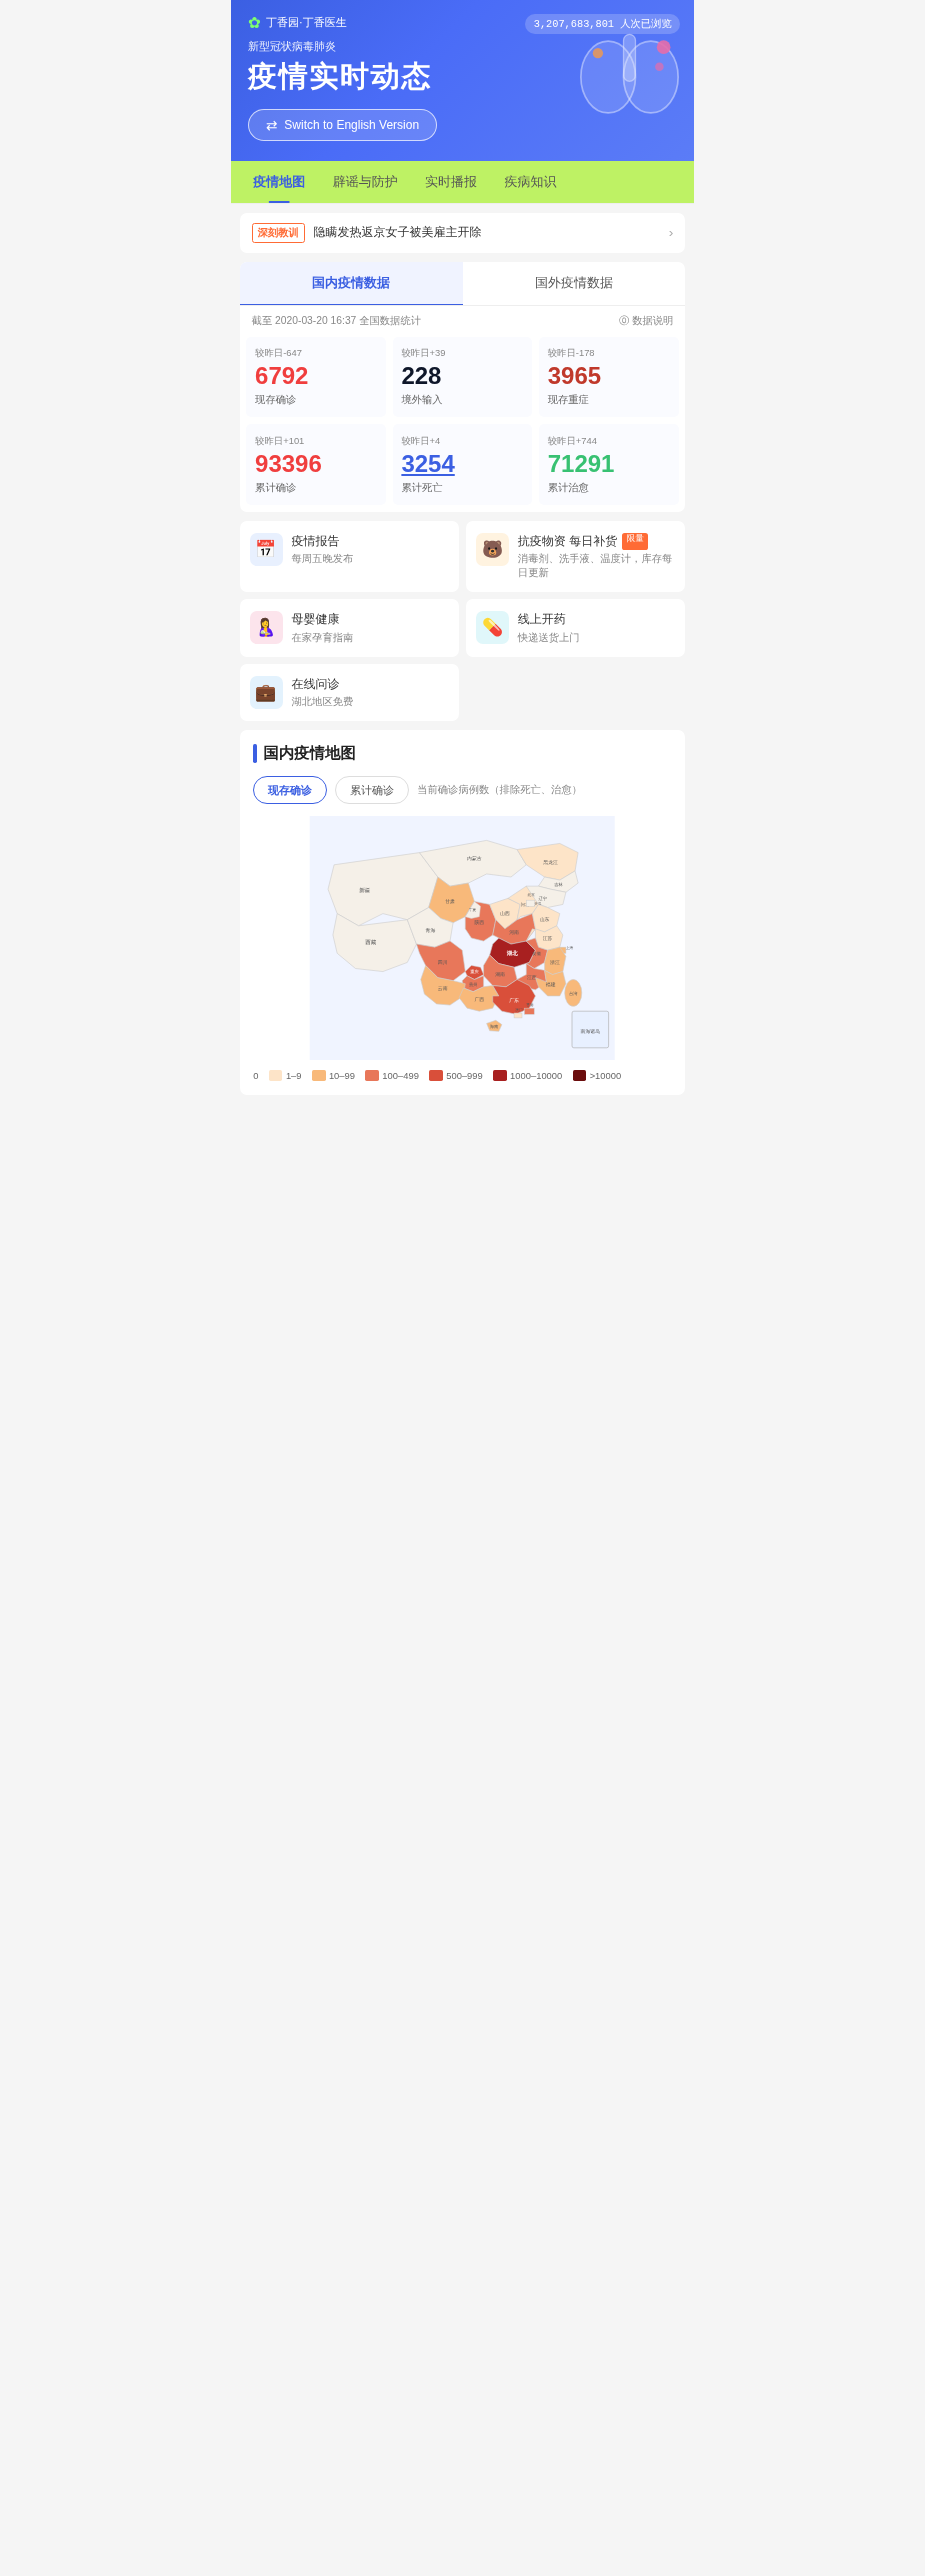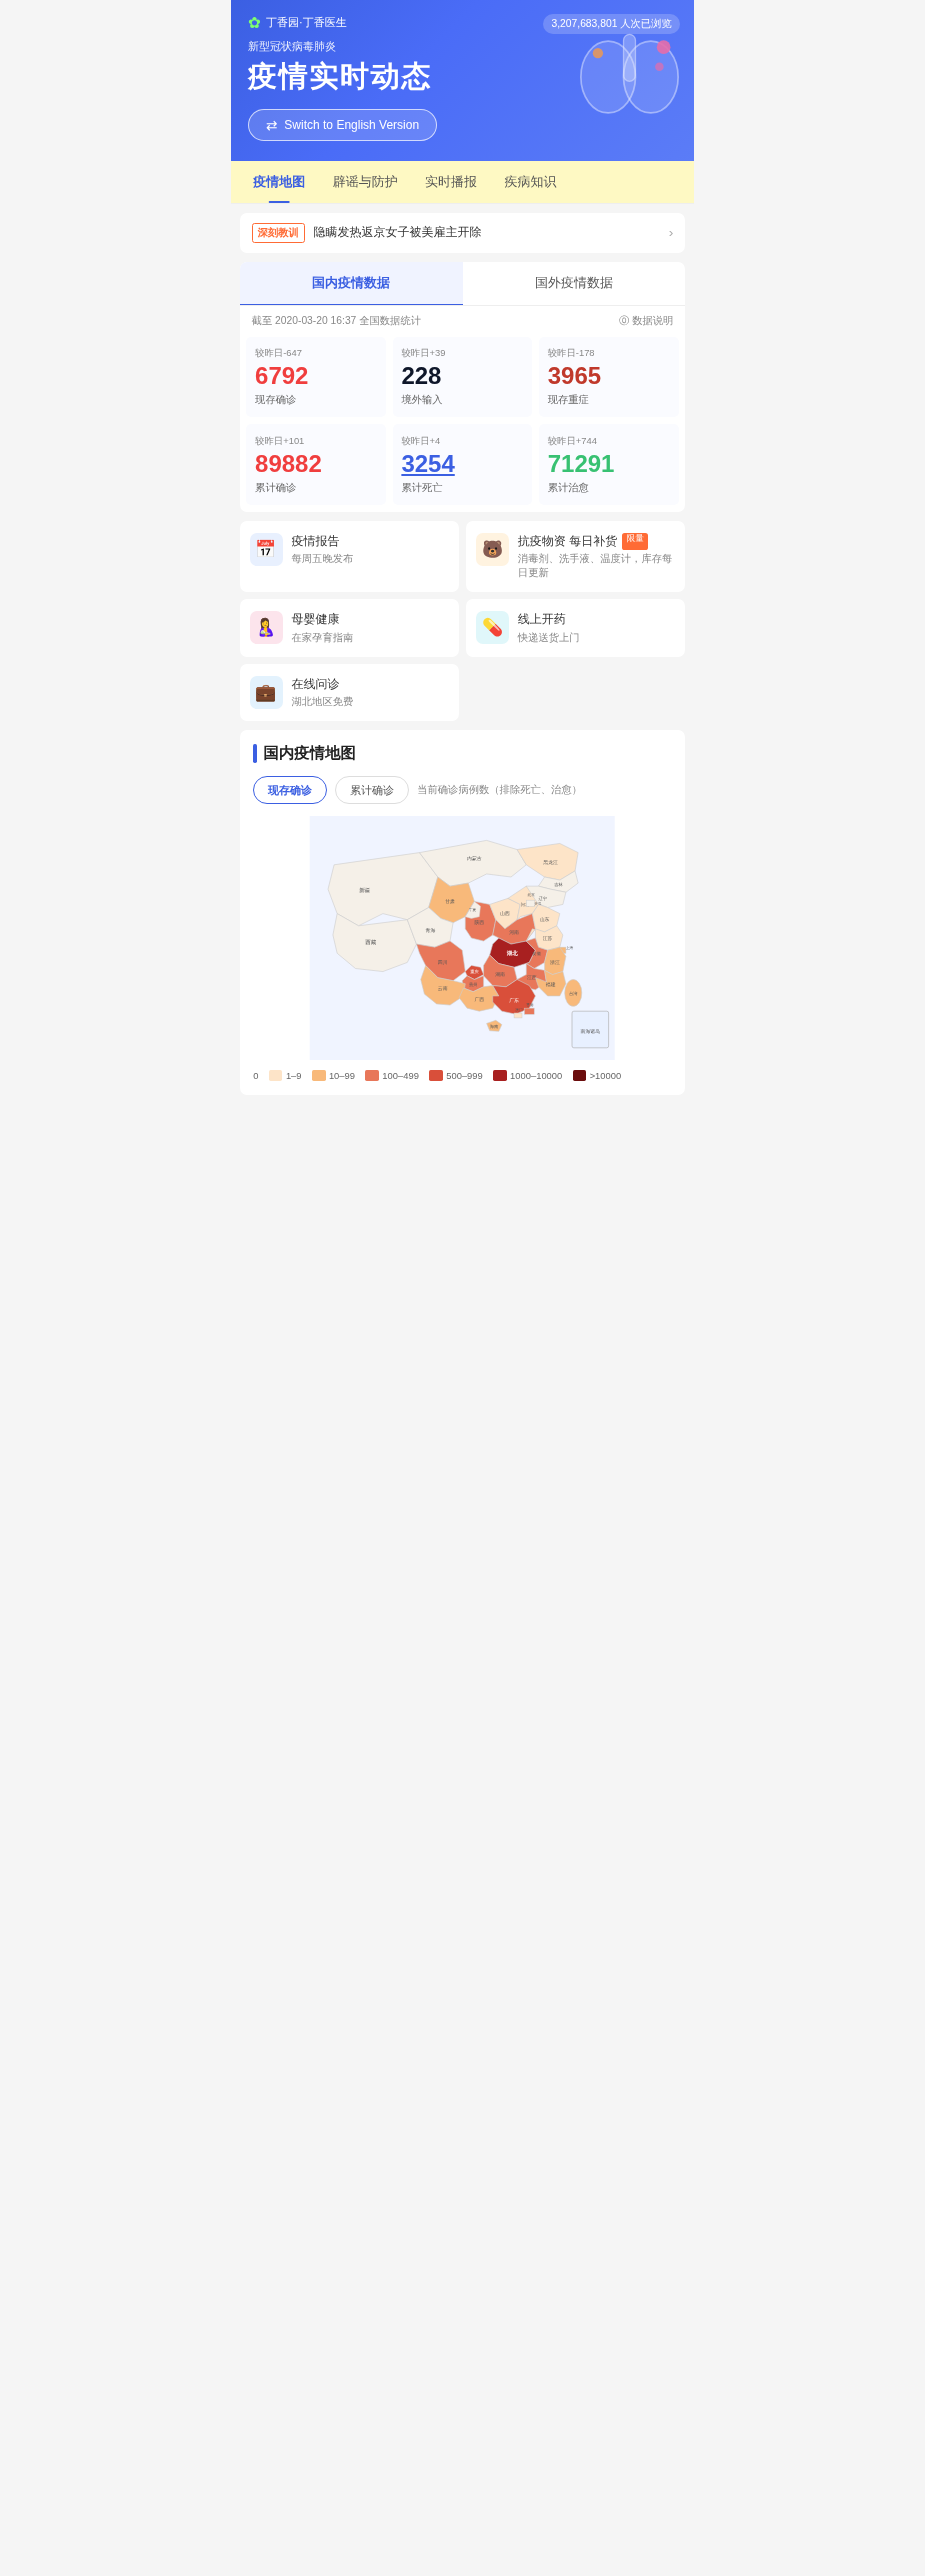--- a/index.html
+++ b/index.html
@@ -36,20 +36,21 @@
     }
     .view-count {
       position: absolute;
       top: 13.7px;
       right: 13.7px;
       background: rgba(255,255,255,0.2);
       color: white;
       font-size: 10.3px;
       padding: 3.4px 8.6px;
       border-radius: 17px;
+      font-family: Liberation Mono, monospace;
     }
     .header-subtitle {
       color: rgba(255,255,255,0.9);
       font-size: 11px;
       margin-bottom: 3.4px;
     }
     .header-title {
       color: white;
       font-size: 29px;
       font-weight: bold;
@@ -75,21 +76,21 @@
       position: absolute;
       right: 8.6px;
       top: 17px;
       width: 111px;
       height: 103px;
       opacity: 0.85;
     }
 
     
     .nav-tabs {
-      background: #fef9c3;
+      background: #bef264;
       display: flex;
       padding: 0 8.6px;
       border-bottom: 0.9px solid #eee;
     }
     .nav-tab {
       padding: 12px 13.7px;
       font-size: 13px;
       color: #555;
       cursor: pointer;
       position: relative;
@@ -410,21 +411,21 @@
       <div class="stat-value orange">228</div>
       <div class="stat-label">境外输入</div>
     </div>
     <div class="stat-card">
       <div class="stat-delta">较昨日-178</div>
       <div class="stat-value dark-red">3965</div>
       <div class="stat-label">现存重症</div>
     </div>
     <div class="stat-card">
       <div class="stat-delta">较昨日+101</div>
-      <div class="stat-value red">89882</div>
+      <div class="stat-value red">93396</div>
       <div class="stat-label">累计确诊</div>
     </div>
     <div class="stat-card">
       <div class="stat-delta">较昨日+4</div>
       <div class="stat-value blue">3254</div>
       <div class="stat-label">累计死亡</div>
     </div>
     <div class="stat-card">
       <div class="stat-delta">较昨日+744</div>
       <div class="stat-value green">71291</div>

